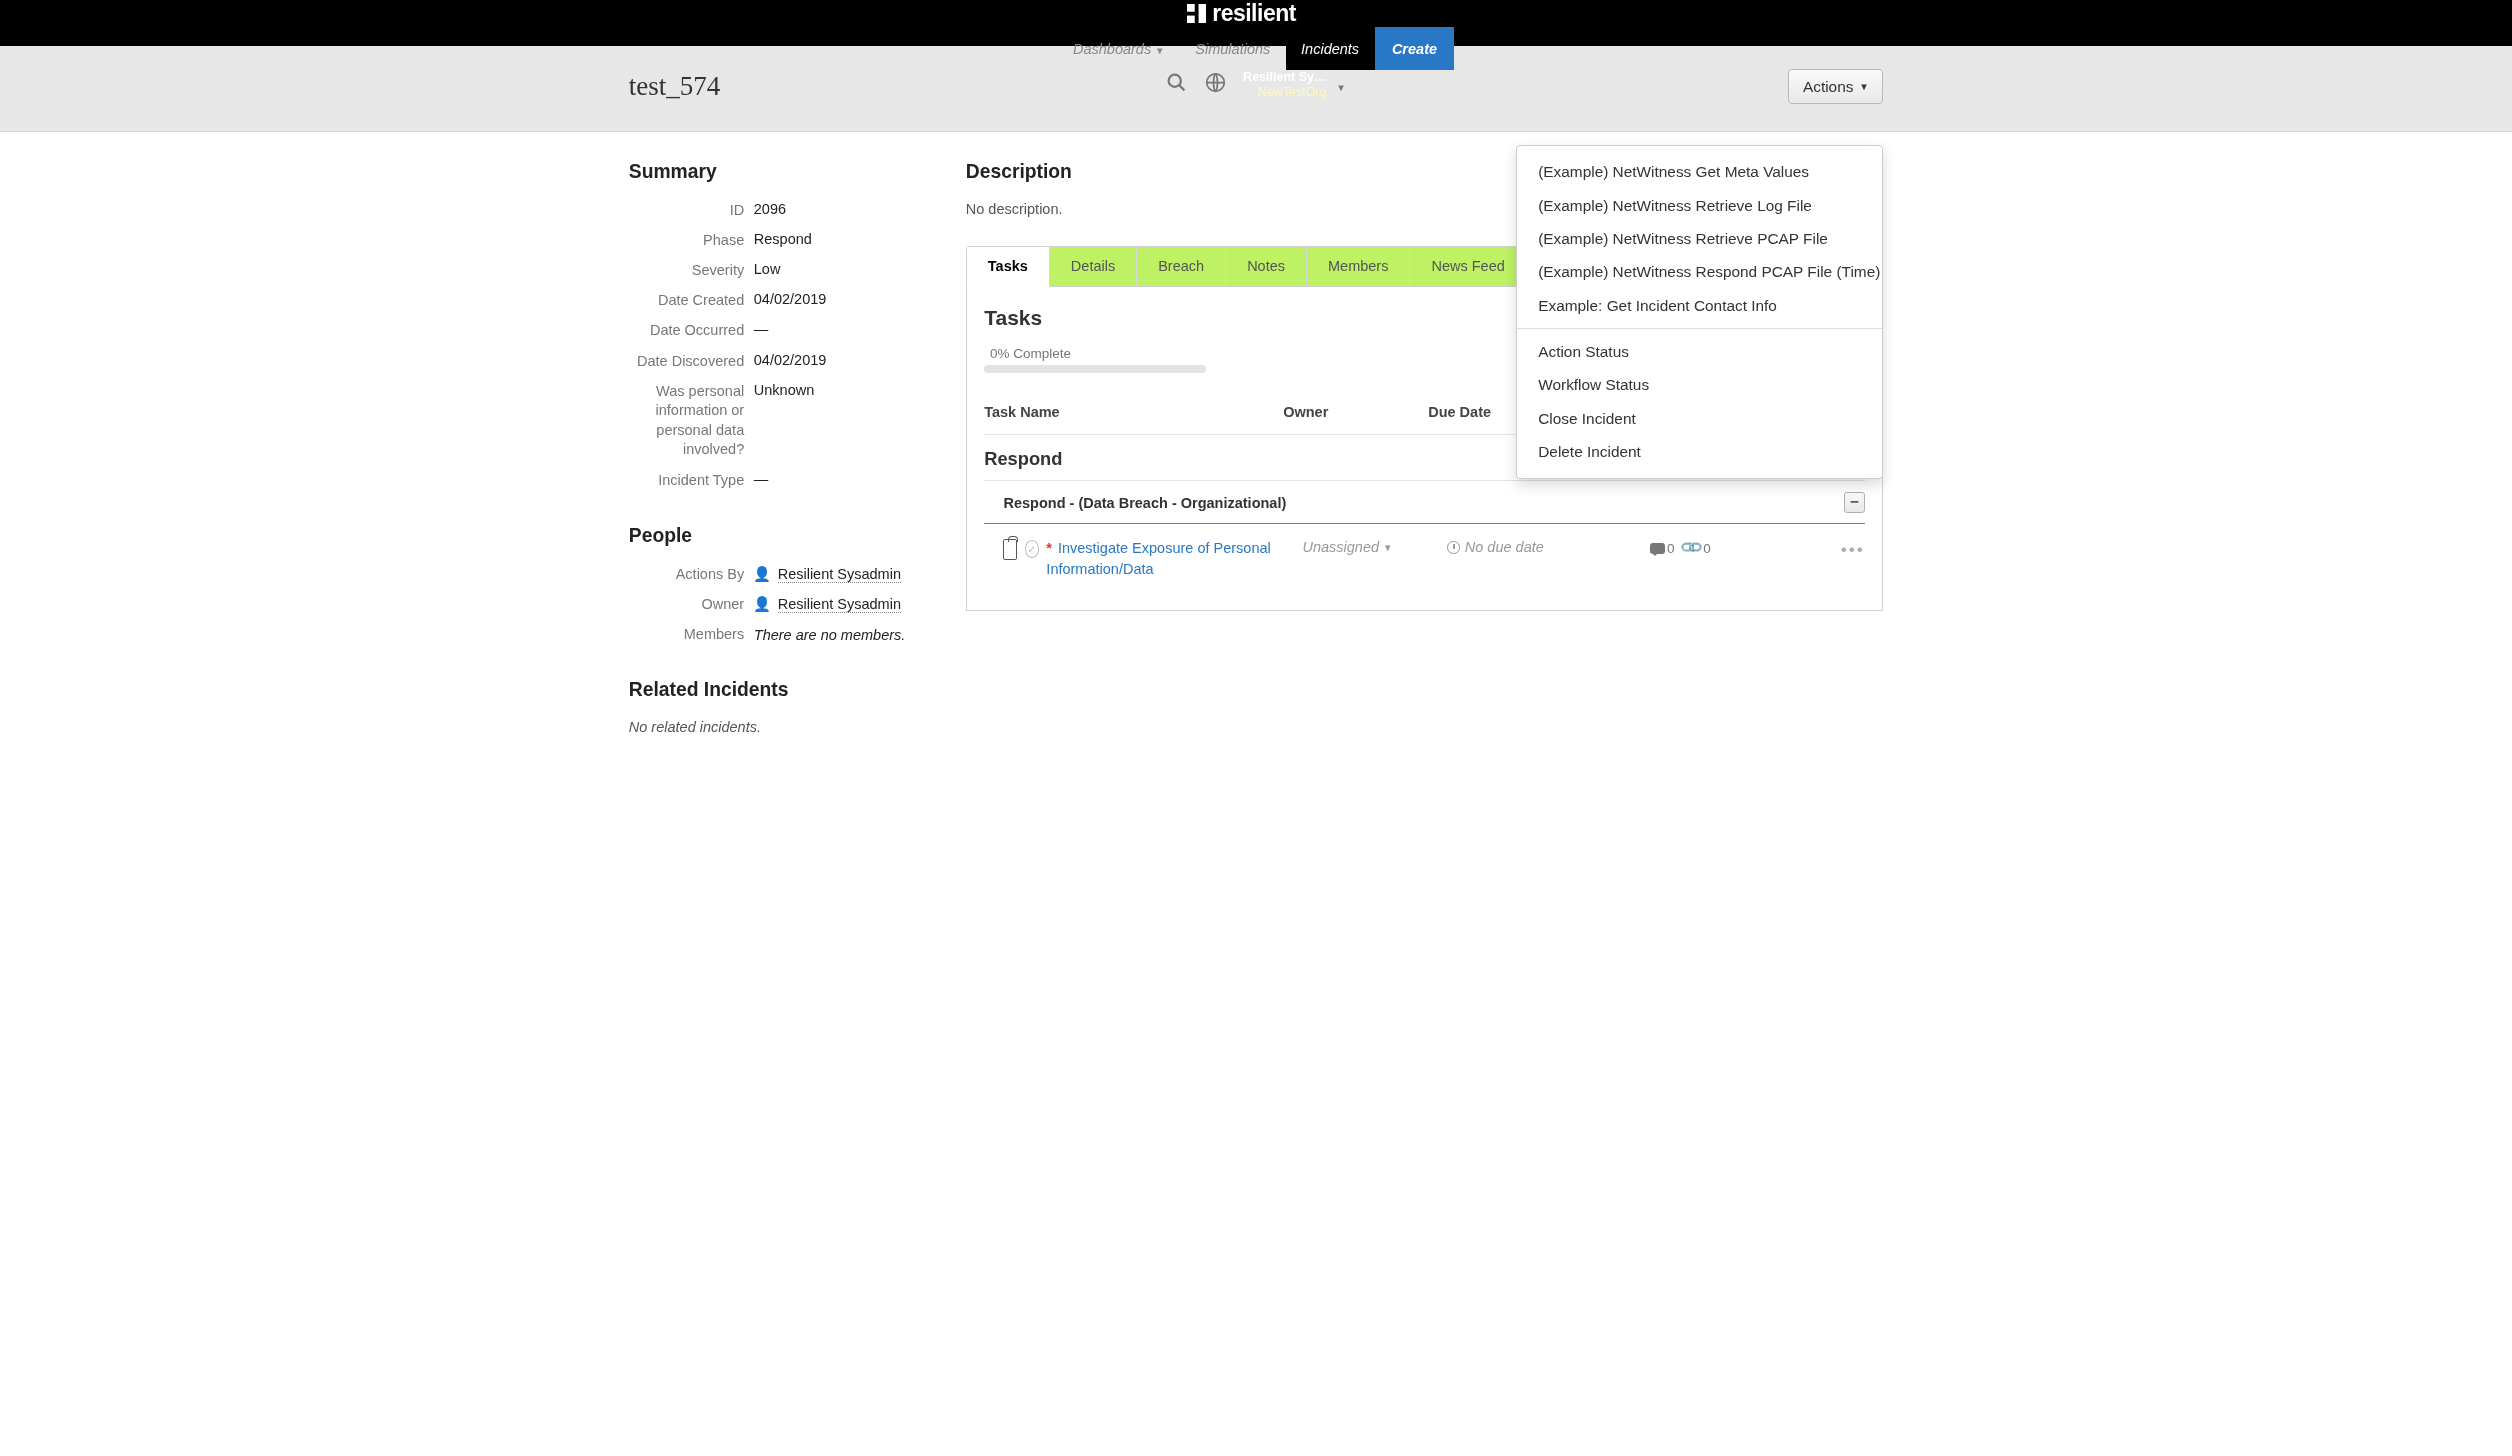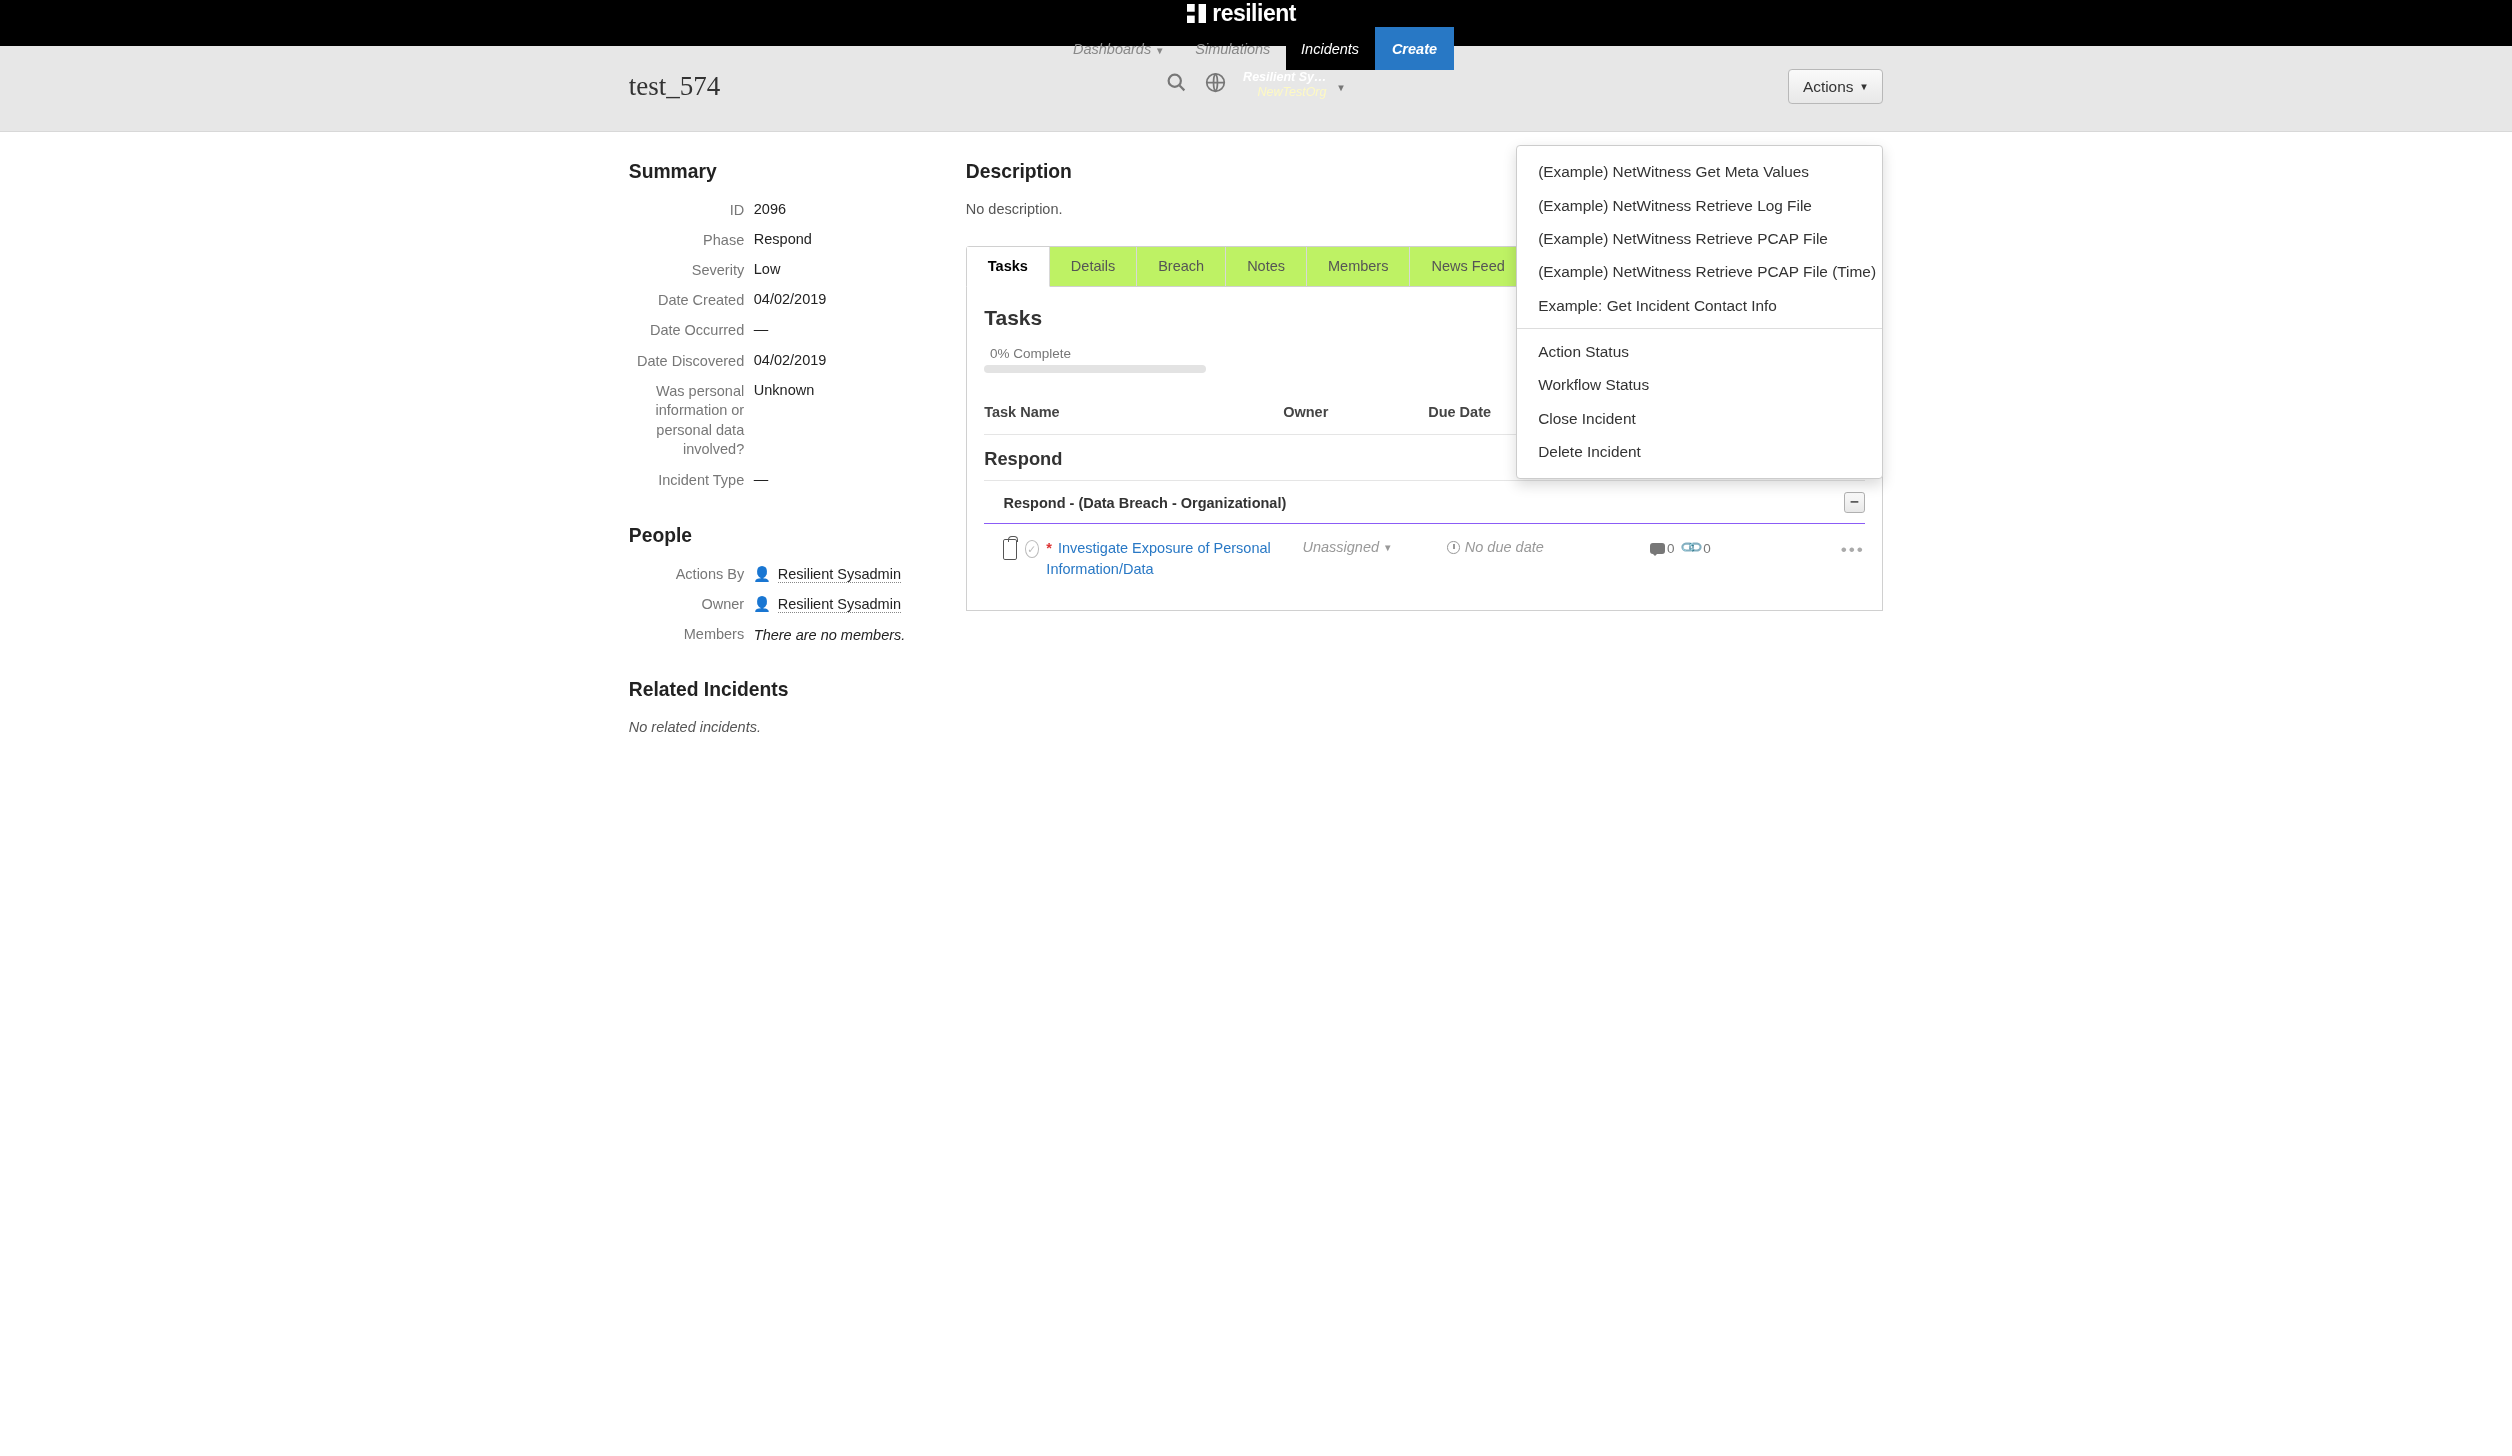--- a/index.html
+++ b/index.html
@@ -10,21 +10,21 @@
   .logo { display: flex; align-items: center; gap: 5.8px; font-size: 23px; font-weight: 600; letter-spacing: -0.5px; margin-right: 29px; }
   .logo-text { font-family: Arial, sans-serif; }
   .nav-items { display: flex; align-items: center; gap: 0; font-style: italic; }
   .nav-item { color: #888; padding: 13.5px 15.4px; cursor: pointer; font-size: 14.5px; }
   .nav-item.active { background: #000; color: #fff; }
   .nav-item.create { background: #2878c5; color: #fff; font-weight: 600; padding: 13.5px 17.4px; }
   .nav-caret { font-size: 9.6px; margin-left: 3.9px; }
   .nav-spacer { flex: 1; }
   .nav-right { display: flex; align-items: center; gap: 17.4px; }
   .nav-icon { color: #777; font-size: 21px; cursor: pointer; }
-  .org-block { color: #ccc; font-size: 12.5px; line-height: 1.2; display:flex; align-items:center; gap:5.8px; cursor:pointer;font-style:italic;}
+  .org-block { color: #ccc; font-size: 12.5px; line-height: 1.2; display:flex; align-items:center; gap:5.8px; cursor:pointer;}
   .org-block .col { text-align:right;}
   .org-block .sys { font-weight:600; color:#fff; }
   .org-block .org { color:#fef9c3; }
   
   
   .page-header { background: #e7e7e7; border-bottom:1px solid #d8d8d8; padding: 23px 0 27px; }
   .page-header-inner { max-width: 1293px; margin: 0 auto; padding: 0 19.3px; display:flex; align-items:center; justify-content:space-between; position:relative;}
   .page-title { font-size: 27px; font-weight: 400; color:#333; font-family: Georgia, serif; }
   .actions-btn { background: linear-gradient(#fafafa,#e8e8e8); border:1px solid #b8b8b8; border-radius:3.9px; padding:7.7px 13.5px; font-size:15.4px; color:#333; cursor:pointer; display:flex; align-items:center; gap:5.8px;}
   .actions-btn .caret { font-size:9.6px; }
@@ -154,21 +154,21 @@
   <div class="page-header-inner">
     <h1 class="page-title">test_574</h1>
     <button class="actions-btn">
       <span>Actions</span>
       <span class="caret">▼</span>
     </button>
     <div class="actions-menu">
       <div class="item">(Example) NetWitness Get Meta Values</div>
       <div class="item">(Example) NetWitness Retrieve Log File</div>
       <div class="item">(Example) NetWitness Retrieve PCAP File</div>
-      <div class="item">(Example) NetWitness Retrieve PCAP File (Time)</div>
+      <div class="item">(Example) NetWitness Respond PCAP File (Time)</div>
       <div class="item">Example: Get Incident Contact Info</div>
       <hr>
       <div class="item">Action Status</div>
       <div class="item">Workflow Status</div>
       <div class="item">Close Incident</div>
       <div class="item">Delete Incident</div>
     </div>
   </div>
 </div>
 

